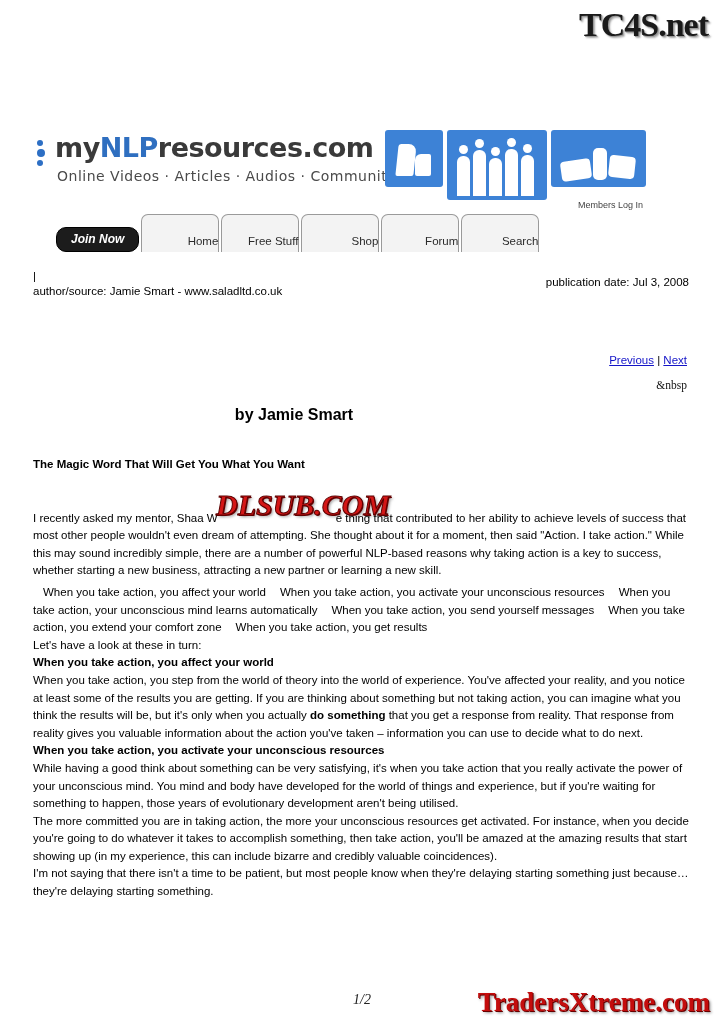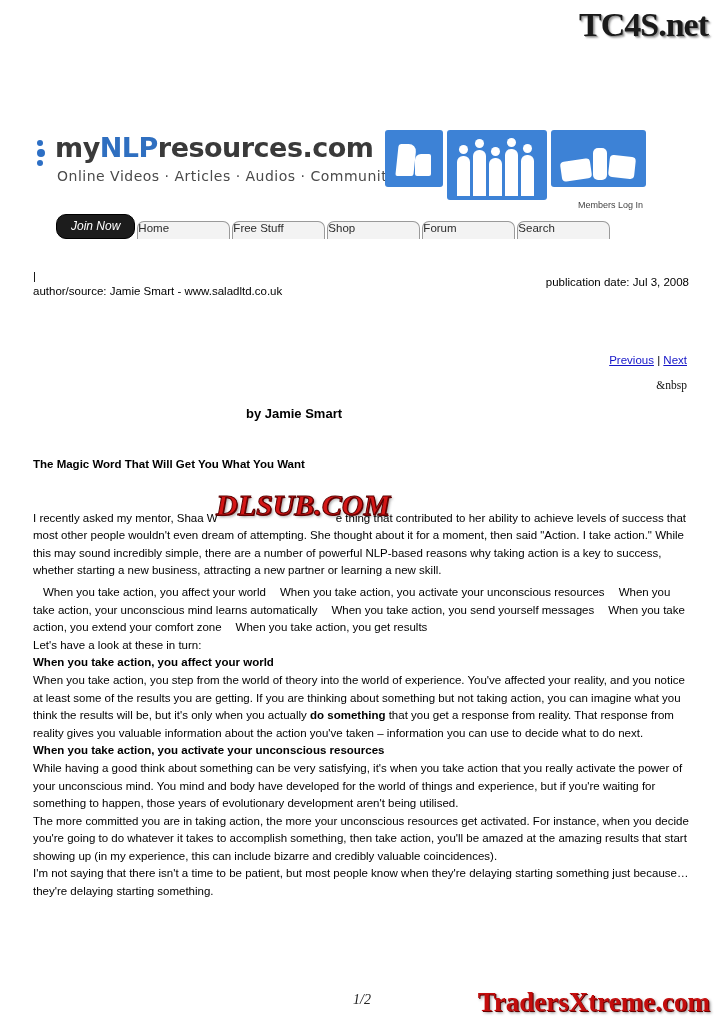--- a/index.html
+++ b/index.html
@@ -125,37 +125,37 @@
     top: 214px;
     left: 56px;
     display: flex;
     align-items: flex-end;
     gap: 2px;
   }
   .nav-join {
     background: #1c1c1c;
     color: #ffffff;
     font-size: 12px;
-    font-weight: normal;
+    font-weight: bold;
     font-style: italic;
     padding: 4px 14px 5px 14px;
     border-radius: 10px;
     border: 1px solid #000;
     white-space: nowrap;
   }
   .nav-tab {
     background: #f3f3f3;
     border: 1px solid #9a9a9a;
     border-bottom: none;
     border-radius: 7px 7px 0 0;
     color: #2b2b2b;
     font-size: 11.5px;
-    padding: 0 0 5px 0;
-    width: 93px;
-    text-align: left;
+    padding: 20px 0 5px 0;
+    width: 78px;
+    text-align: right;
     white-space: nowrap;
   }
 
   
   .art-title-row {
     position: absolute;
     top: 232px;
     left: 33px;
     width: 656px;
     font-size: 11.5px;
@@ -204,21 +204,21 @@
     text-decoration: none;
     font-family: Liberation Serif, serif;
   }
 
   .byline {
     position: absolute;
     top: 406px;
     left: 0;
     width: 588px;
     text-align: center;
-    font-size: 13px;
+    font-size: 16px;
     font-weight: bold;
   }
 
   
   .body-copy {
     position: absolute;
     top: 456px;
     left: 33px;
     width: 656px;
     font-size: 11.5px;

